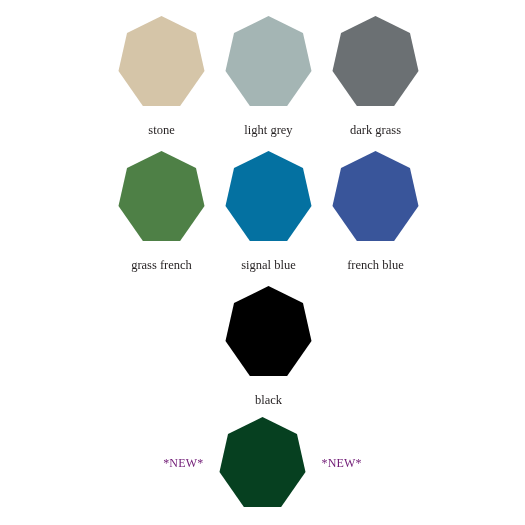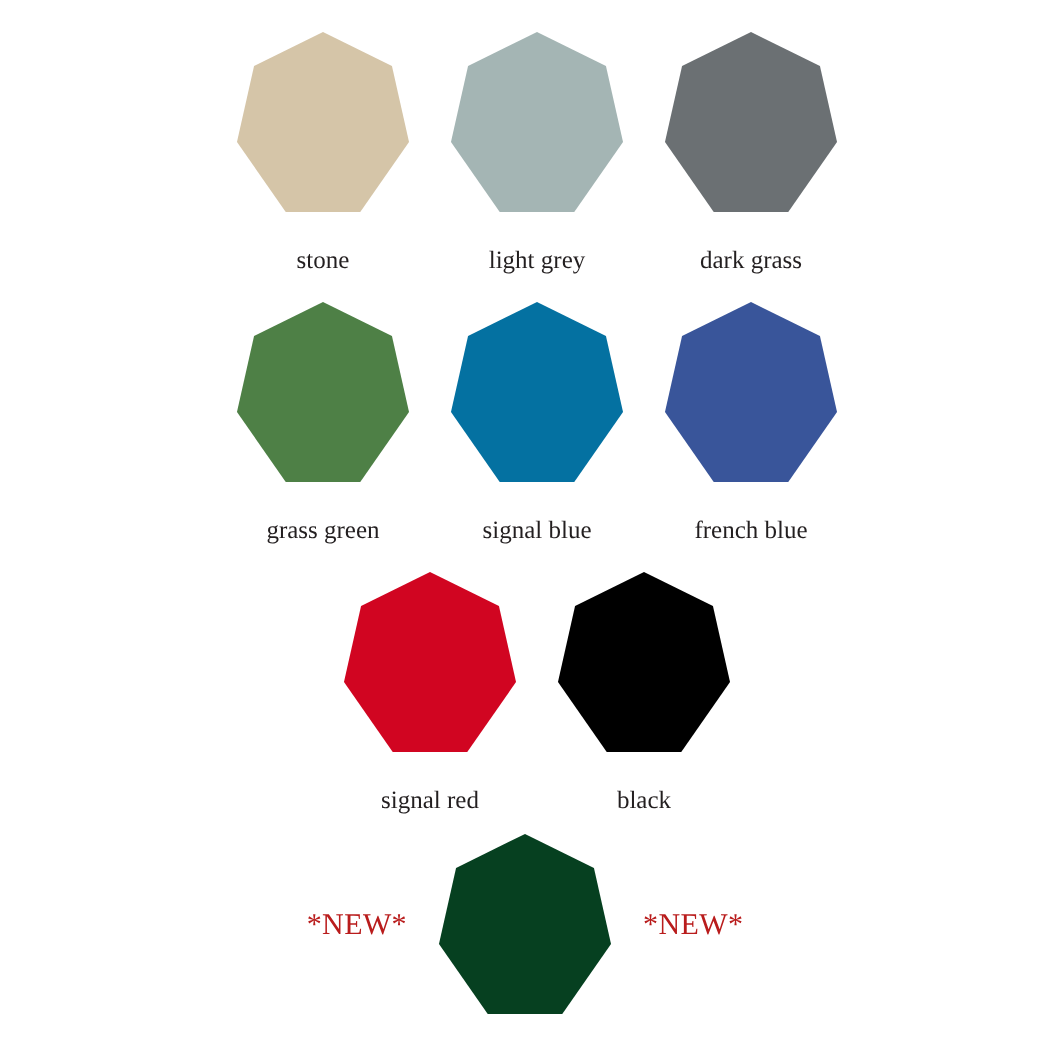--- a/index.html
+++ b/index.html
@@ -79,22 +79,22 @@
     margin-top: -4px;
   }
 
   .featured-center {
     display: flex;
     flex-direction: column;
     align-items: center;
   }
 
   .new-flag {
-    font-size: 15px;
-    color: #b91c1c;
+    font-size: 12px;
+    color: #701a75;
     white-space: nowrap;
     letter-spacing: 0.2px;
     font-family: Liberation Serif, serif;
   }
 
   .new-flag.left  { margin-right: 14px; margin-top: 2px; }
   .new-flag.right { margin-left: 14px;  margin-top: 2px; }
 
   .featured-label {
     margin-top: 16px;
@@ -122,37 +122,33 @@
       </div>
       <div class="swatch-cell">
         <div class="heptagon" style="background-color: rgb(107, 112, 115);"></div>
         <div class="swatch-label">dark grass</div>
       </div>
     </div>
 
     <div class="swatch-row">
       <div class="swatch-cell">
         <div class="heptagon" style="background-color: rgb(78, 128, 70);"></div>
-        <div class="swatch-label">grass green</div>
+        <div class="swatch-label">grass french</div>
       </div>
       <div class="swatch-cell">
         <div class="heptagon" style="background-color: rgb(4, 113, 161);"></div>
         <div class="swatch-label">signal blue</div>
       </div>
       <div class="swatch-cell">
         <div class="heptagon" style="background-color: rgb(57, 85, 154);"></div>
         <div class="swatch-label">french blue</div>
       </div>
     </div>
 
     <div class="swatch-row">
-      <div class="swatch-cell">
-        <div class="heptagon" style="background-color: rgb(209, 5, 33);"></div>
-        <div class="swatch-label">signal red</div>
-      </div>
       <div class="swatch-cell">
         <div class="heptagon" style="background-color: rgb(0, 0, 0);"></div>
         <div class="swatch-label">black</div>
       </div>
     </div>
 
   </div>
 
   <div class="featured-row">
     <div class="new-flag left">*NEW*</div>

